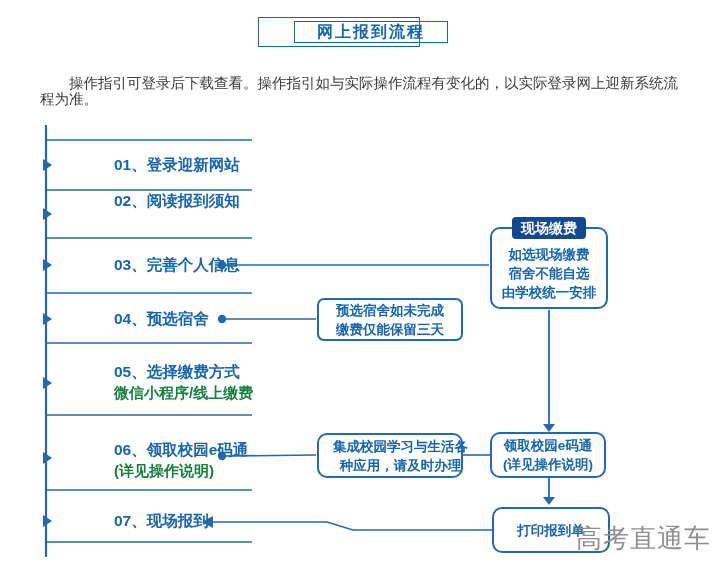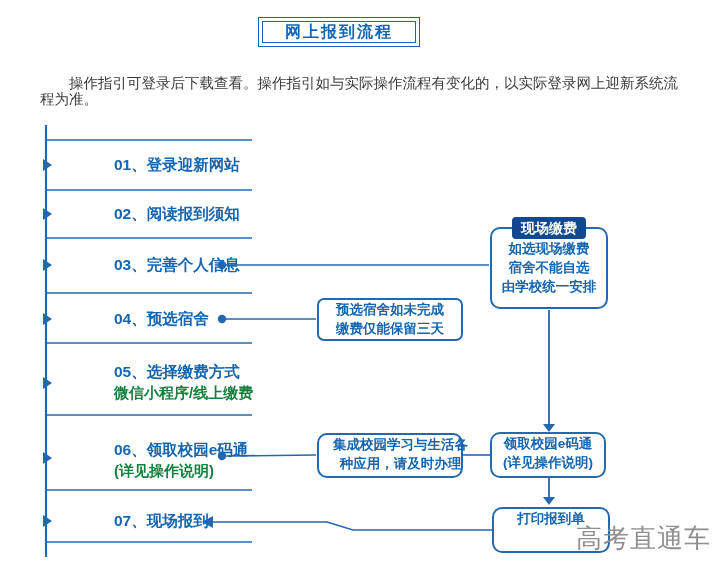--- a/index.html
+++ b/index.html
@@ -8,40 +8,40 @@
     font-family:"Liberation Sans","DejaVu Sans",sans-serif;
   }
   
   .title-outer{
     position:absolute;left:258px;top:17px;width:162px;height:30px;
     border:1px solid var(--accent);box-sizing:border-box;padding:3px;
   }
   .title-inner{
     width:100%;height:100%;box-sizing:border-box;border:1px solid var(--accent);
     display:flex;align-items:center;justify-content:center;
-    color:var(--accent);font-size:16px;font-weight:bold;letter-spacing:2px;
+    color:var(--accent);font-size:16px;font-weight:bold;letter-spacing:2px;margin-left:32px;
   }
   
   .intro{
     position:absolute;left:40px;top:60px;width:642px;
     color:var(--ink);font-size:14.5px;line-height:16px;text-indent:2em;
   }
   
   svg.lines{position:absolute;left:0;top:0;pointer-events:none;color:var(--line);}
   
   .step{
     position:absolute;left:72px;color:var(--accent);
     font-size:15.5px;font-weight:bold;line-height:21px;white-space:nowrap;margin-left:42px;
   }
   .step .sub{font-weight:bold;font-size:15px;color:#15803d;}
   
   .cbox{
     position:absolute;box-sizing:border-box;border:2px solid var(--line);
     border-radius:10px;background:#fff;
-    display:flex;flex-direction:column;align-items:center;justify-content:flex-start;
+    display:flex;flex-direction:column;align-items:center;justify-content:center;
     color:var(--accent);font-size:13.5px;font-weight:bold;line-height:19px;
     text-align:center;white-space:nowrap;z-index:2;
   }
   .badge{
     position:absolute;top:-12px;left:50%;transform:translateX(-50%);
     background:var(--badge_bg);color:#fff;font-size:14px;font-weight:bold;
     padding:1px 9px;border-radius:4px;white-space:nowrap;line-height:20px;
   }
   .watermark{
     position:absolute;left:576px;top:521px;z-index:3;
@@ -110,21 +110,21 @@
 
     <g>
       <polyline points="492,530 353,530 327,522 212,522" fill="none" stroke="currentColor" stroke-width="1.6"></polyline>
       <polygon points="213,516 213,528 202,522" fill="currentColor"></polygon>
     </g>
   </svg>
 
   <div class="step" style="top:154px">
     <div>01、登录迎新网站</div>
   </div>
-  <div class="step" style="top:203px">
+  <div class="step" style="top:190px">
     <div>02、阅读报到须知</div>
   </div>
   <div class="step" style="top:254px">
     <div>03、完善个人信息</div>
   </div>
   <div class="step" style="top:308px">
     <div>04、预选宿舍</div>
   </div>
   <div class="step" style="top:361px">
     <div>05、选择缴费方式</div>

